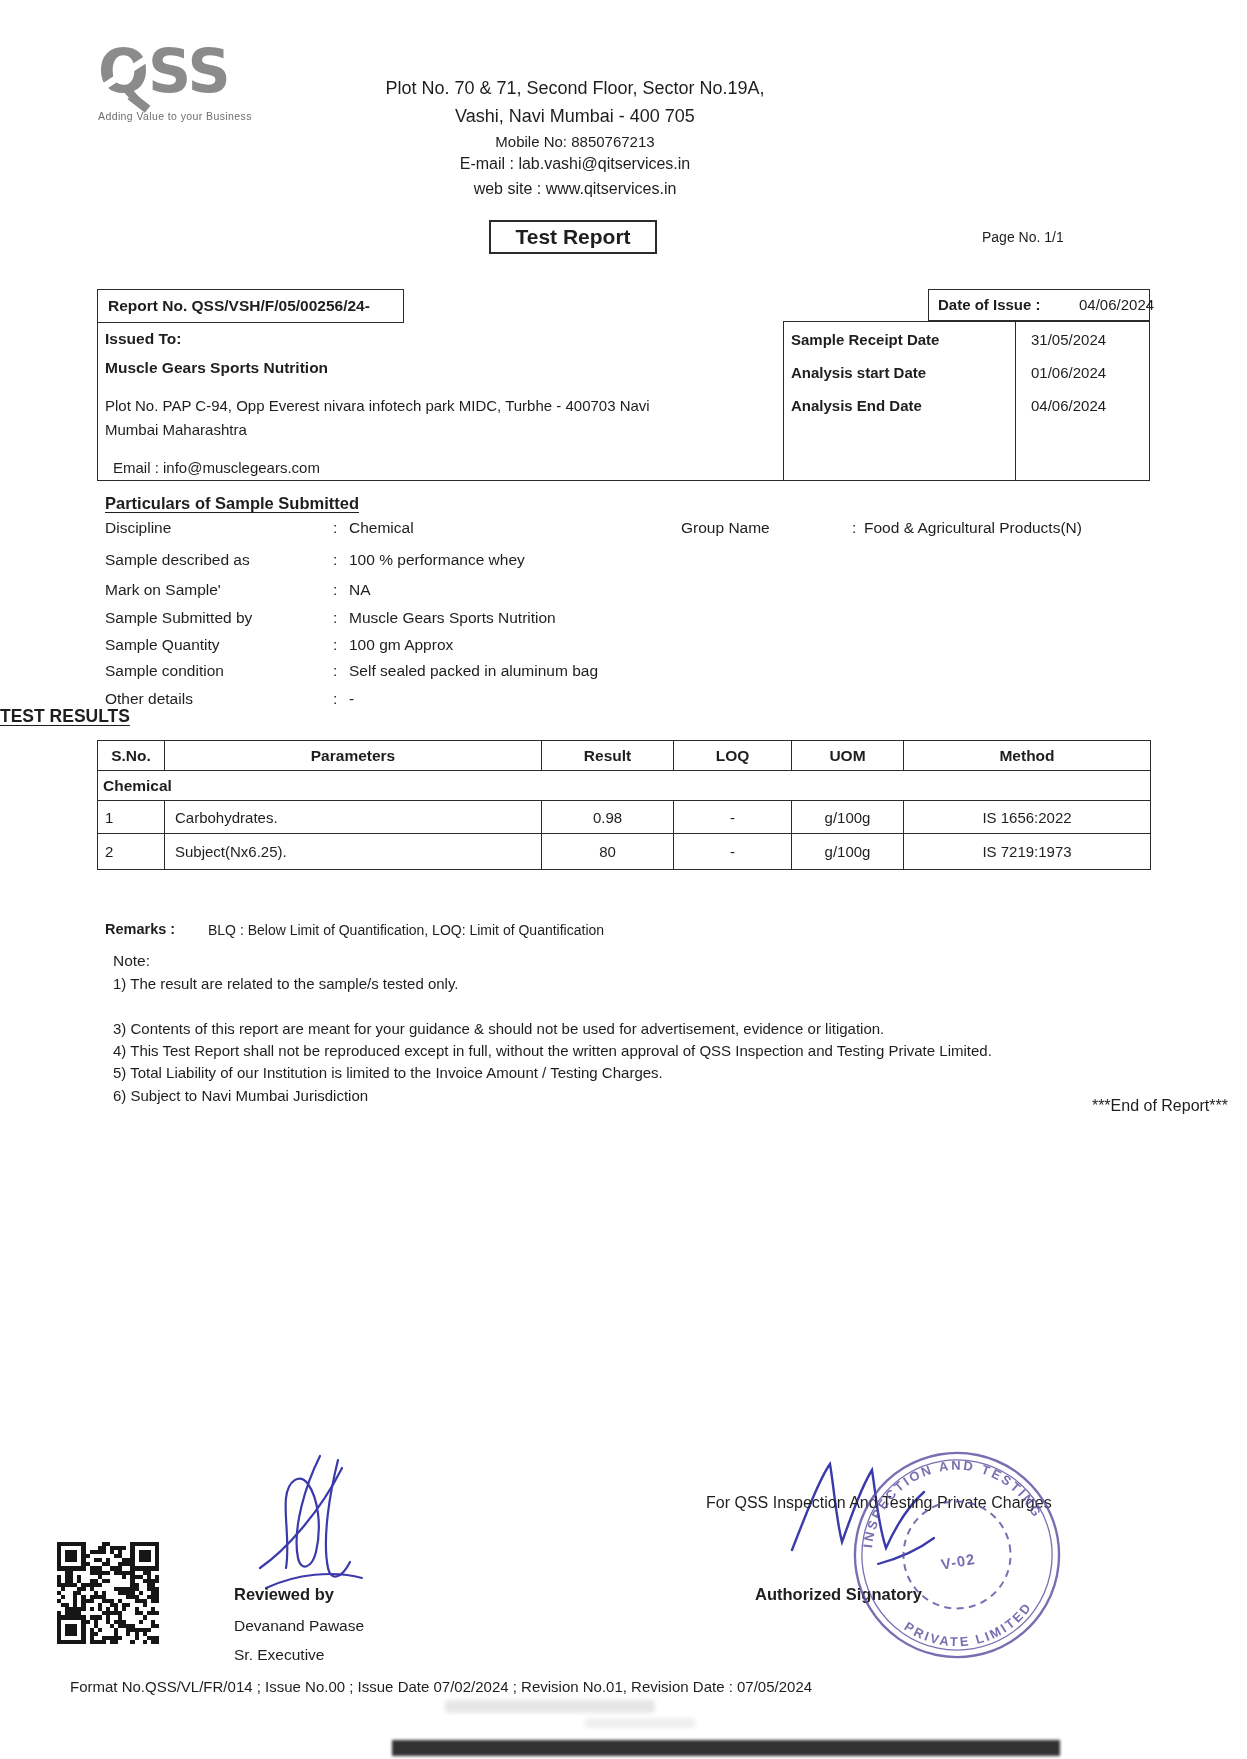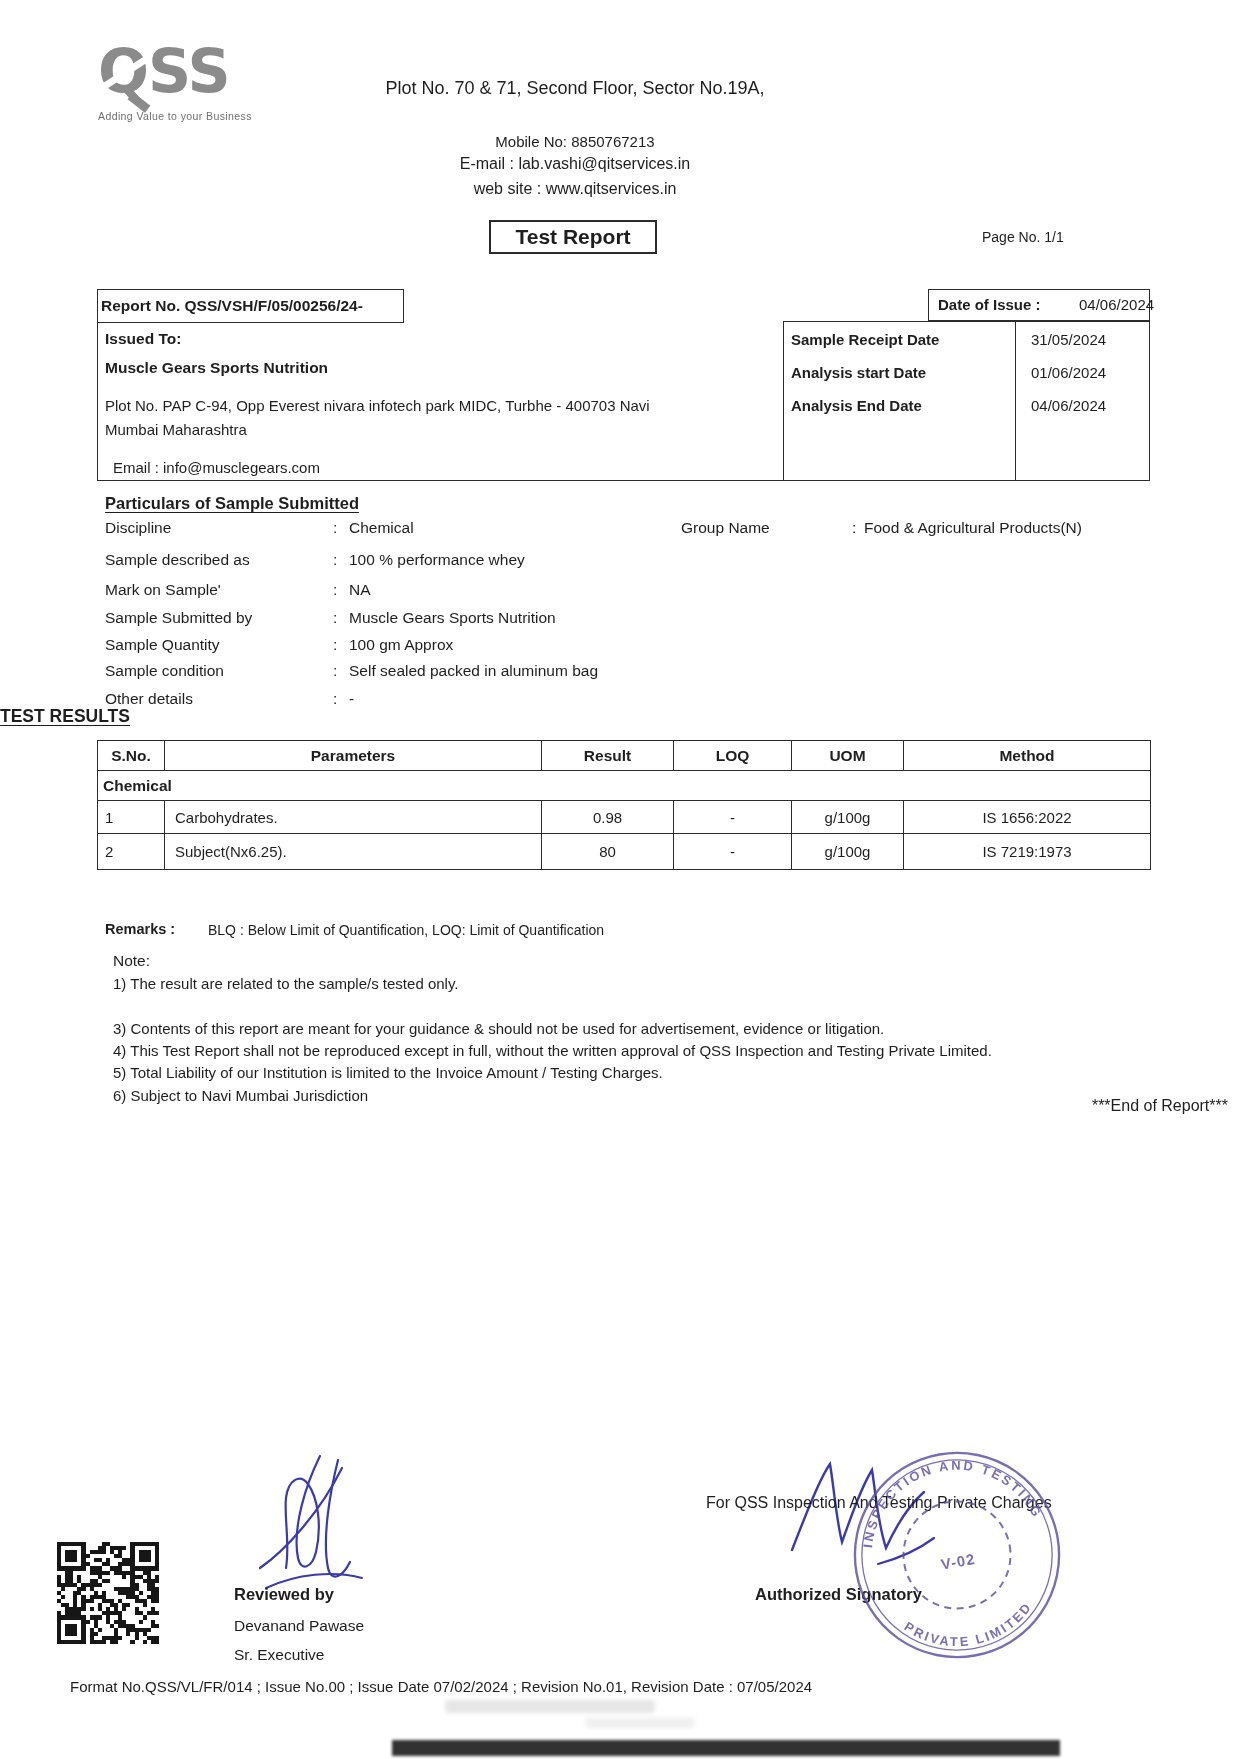--- a/index.html
+++ b/index.html
@@ -19,21 +19,21 @@
   .logo-slash{position:absolute;left:-8px;top:32px;width:62px;height:7px;background:#fff;transform:rotate(-33deg)}
   .logo-tail{position:absolute;left:30px;top:58px;width:22px;height:9px;background:#8b8b8b;transform:rotate(38deg)}
   .logo-tagline{margin-top:8px;font-size:10.5px;color:#6e6e6e;letter-spacing:.4px}
   .report-title{position:absolute;left:489px;top:220px;width:168px;height:34px;border:2px solid #2b2b2b;
                 font-size:21px;font-weight:bold;text-align:center;line-height:30px}
   .page-no{position:absolute;left:982px;top:229px;font-size:14px}
   
   .big-rect{position:absolute;left:97px;top:289px;width:1053px;height:192px;
             border:1.6px solid #2b2b2b;border-top:none}
   .rep-cell{position:absolute;left:97px;top:289px;width:307px;height:34px;border:1.6px solid #2b2b2b;
-            font-size:15.5px;font-weight:bold;line-height:31px;padding-left:3px;white-space:nowrap}
+            font-size:15.5px;font-weight:bold;line-height:31px;padding-left:10px;white-space:nowrap}
   .date-cell{position:absolute;left:928px;top:289px;width:222px;height:32px;border:1.6px solid #2b2b2b;
              font-size:15px;line-height:29px;white-space:nowrap}
   .date-cell .lbl{position:absolute;left:9px;font-weight:bold}
   .date-cell .val{position:absolute;left:150px}
   .vline{position:absolute;border-left:1.5px solid #2b2b2b}
   .hline2{position:absolute;border-top:1.5px solid #2b2b2b}
   .itxt{position:absolute;font-size:15.5px;white-space:nowrap}
   .b{font-weight:bold}
   .cust-addr{position:absolute;left:105px;top:394px;width:562px;font-size:15px;line-height:24px;white-space:normal}
   .dlabel{position:absolute;left:791px;font-size:15px;font-weight:bold;white-space:nowrap}
@@ -80,20 +80,21 @@
 
 <div class="page">
 
   <div class="logo">
     <div class="logo-text">QSS</div>
     <div class="logo-slash"></div>
     <div class="logo-tail"></div>
     <div class="logo-tagline">Adding Value to your Business</div>
   </div>
   <div class="hline addr1">Plot No. 70 &amp; 71, Second Floor, Sector No.19A,</div>
+  <div class="hline addr2">Vashi, Navi Mumbai - 400 705</div>
   <div class="hline mobile">Mobile No: 8850767213</div>
   <div class="hline hemail">E-mail : lab.vashi@qitservices.in</div>
   <div class="hline hweb">web site : www.qitservices.in</div>
   <div class="report-title">Test Report</div>
   <div class="page-no">Page No. 1/1</div>
 
   <div class="big-rect"></div>
   <div class="rep-cell">
     <span>Report No.</span>&nbsp;<span>QSS/VSH/F/05/00256/24-</span>
   </div>

